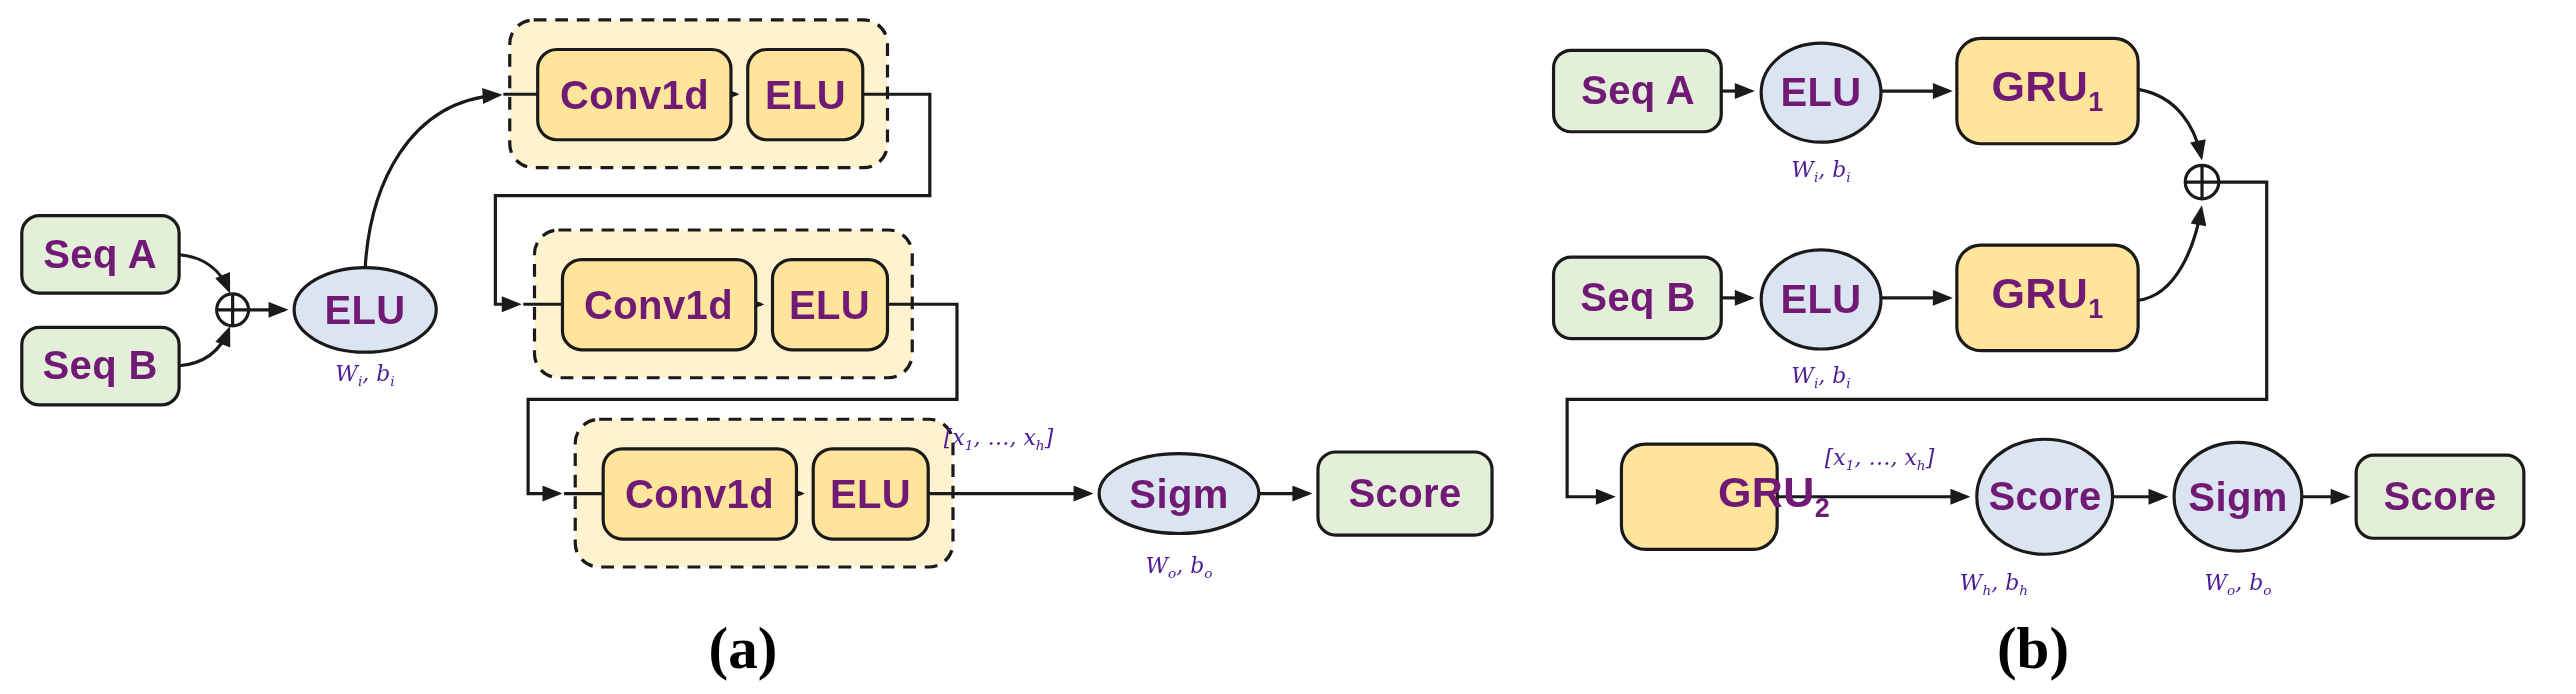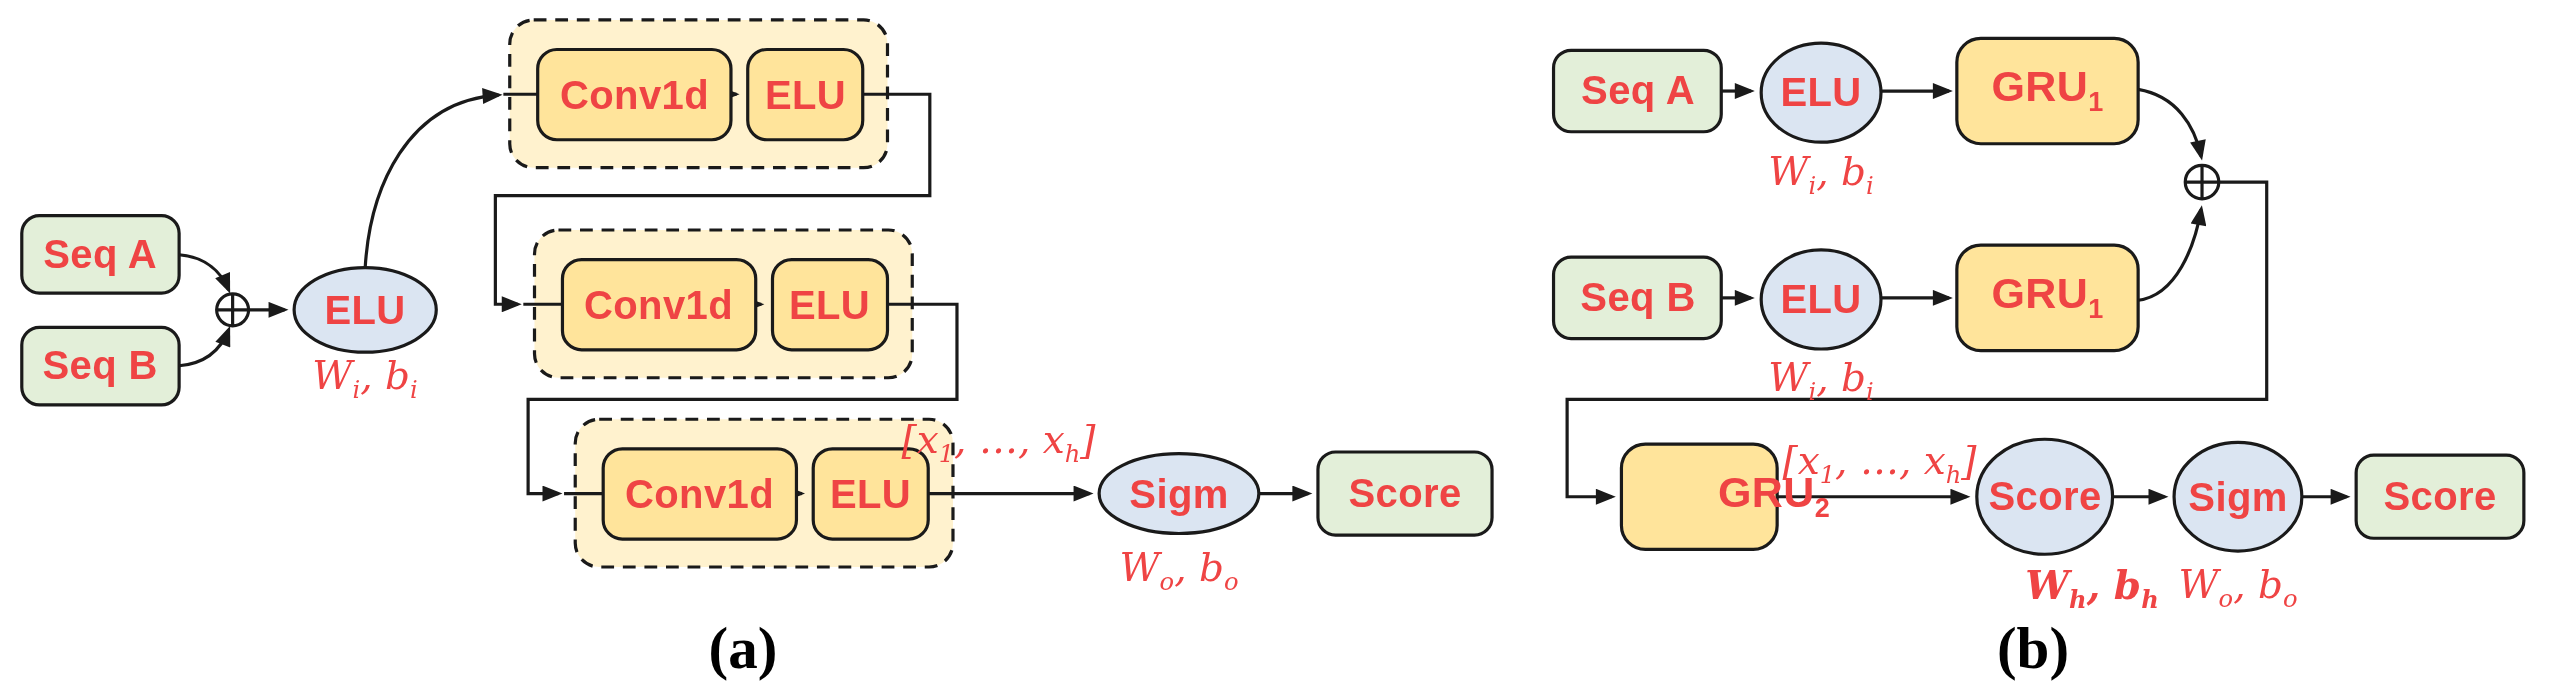--- a/index.html
+++ b/index.html
@@ -1,27 +1,27 @@
 <!DOCTYPE html>
 <html style="font-size:12.8px"><head>
 <meta charset="utf-8">
 <style>
   html,body{margin:0;padding:0;background:#ffffff;}
   body{width:2576px;height:694px;position:relative;overflow:hidden;
        font-family:"Liberation Sans",sans-serif;}
   #canvas{position:absolute;left:0;top:0;width:2576px;height:694px;}
   #diagram-svg{position:absolute;left:0;top:0;}
   .lbl{position:absolute;display:flex;align-items:center;justify-content:center;
-       color:#ef4444;font-weight:bold;font-size:40px;letter-spacing:0.4px;
+       color:#701a75;font-weight:bold;font-size:40px;letter-spacing:0.4px;
        pointer-events:none;white-space:nowrap;}
   .lbl .t{line-height:1;}
   .gsub{font-size:27px;font-weight:bold;}
-  .math{position:absolute;display:flex;justify-content:center;
+  .math{position:absolute;display:flex;align-items:center;justify-content:center;
         font-family:"DejaVu Serif",serif;font-style:italic;font-weight:500;
-        font-size:39px;color:#ef4444;pointer-events:none;white-space:nowrap;}
+        font-size:22px;color:#4c1d95;pointer-events:none;white-space:nowrap;}
   .math sub{font-size:0.62em;font-style:italic;}
   .caption{position:absolute;display:flex;align-items:center;justify-content:center;
         font-family:"Liberation Serif",serif;font-weight:bold;font-size:59px;
         color:#000;pointer-events:none;}
 </style>
 </head>
 <body>
 
 <div id="canvas">
 
@@ -146,21 +146,21 @@
 <div class="lbl" style="left:1957px;top:245px;width:181px;height:105px;font-size:43px;">
   <span class="t"><span>GRU</span><sub class="gsub">1</sub></span>
 </div>
 <div class="lbl" style="left:1696px;top:444px;width:156px;height:105px;font-size:43px;">
   <span class="t"><span>GRU</span><sub class="gsub">2</sub></span>
 </div>
 <div class="math" style="left:1778px;top:438px;width:203px;height:42px;">
   <span class="t"><span>[x</span><sub>1</sub><span>, …, x</span><sub>h</sub><span>]</span></span>
 </div>
 <div class="lbl" style="left:1977px;top:439px;width:136px;height:115px;">Score</div>
-<div class="math" style="left:1996px;top:562px;width:192px;height:45px;font-weight:bold;">
+<div class="math" style="left:1898px;top:562px;width:192px;height:45px;">
   <span class="t"><span>W</span><sub>h</sub><span>, </span><span>b</span><sub>h</sub></span>
 </div>
 <div class="lbl" style="left:2174px;top:443px;width:128px;height:109px;">Sigm</div>
 <div class="math" style="left:2142px;top:562px;width:192px;height:45px;">
   <span class="t"><span>W</span><sub>o</sub><span>, </span><span>b</span><sub>o</sub></span>
 </div>
 <div class="lbl" style="left:2356px;top:455px;width:168px;height:83px;">Score</div>
 <div class="caption" style="left:1953px;top:607px;width:160px;height:83px;">(b)</div>
 
 </div>

